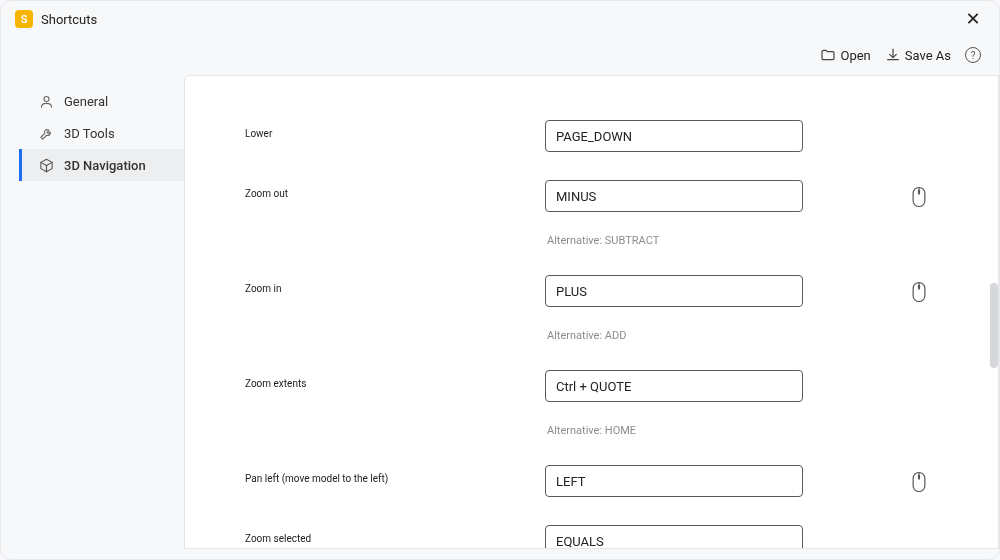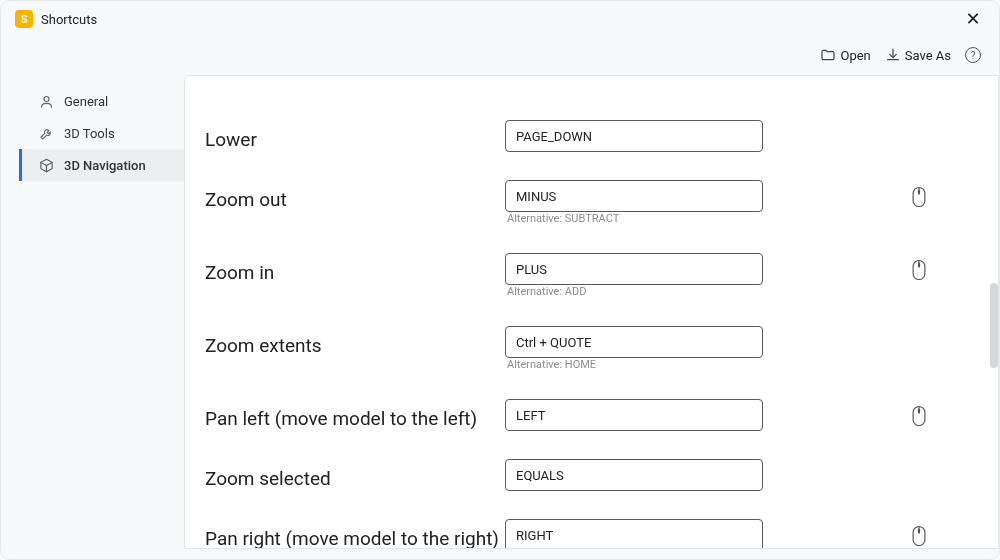--- a/index.html
+++ b/index.html
@@ -131,43 +131,44 @@
 
     .row {
       display: flex;
       align-items: flex-start;
       padding: 14px 0;
     }
     .row-label {
       width: 300px;
       flex-shrink: 0;
       padding-top: 8px;
-      font-size: 19px;
-      color: #222;
+      font-size: 10px;
+      color: #222;
+      margin-left: 40px;
     }
     .row-input-wrap {
       width: 258px;
       flex-shrink: 0;
     }
     .shortcut-input {
       width: 258px;
       height: 32px;
       border: 1px solid #5a5a5a;
       border-radius: 4px;
       padding: 0 10px;
       font-size: 13px;
       font-family: inherit;
       color: #222;
       background: #fff;
       outline: none;
     }
     .alternative {
       font-size: 11px;
       color: #8a8d91;
-      margin-top: 0;
+      margin-top: 22px;
       padding-left: 2px;
     }
     .row-extra {
       flex: 1;
       display: flex;
       justify-content: flex-end;
       align-items: center;
       padding-top: 6px;
       padding-right: 30px;
       gap: 4px;

